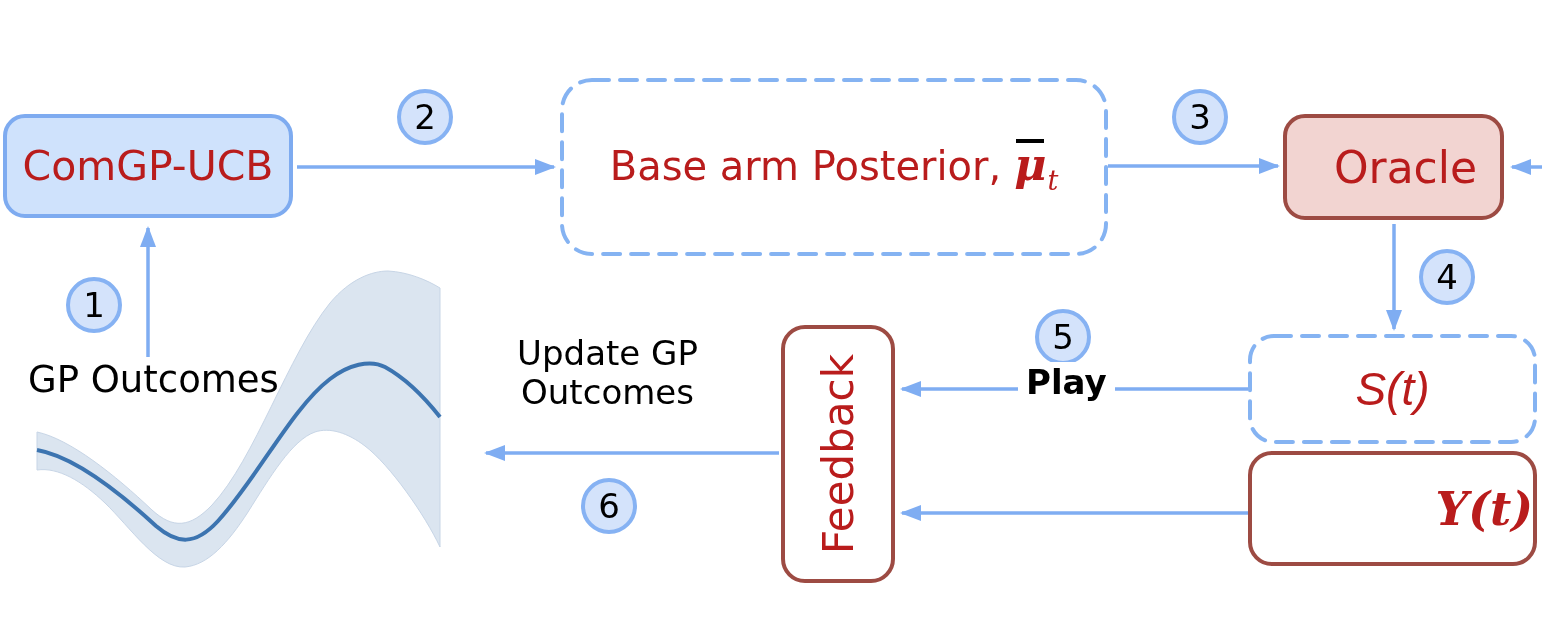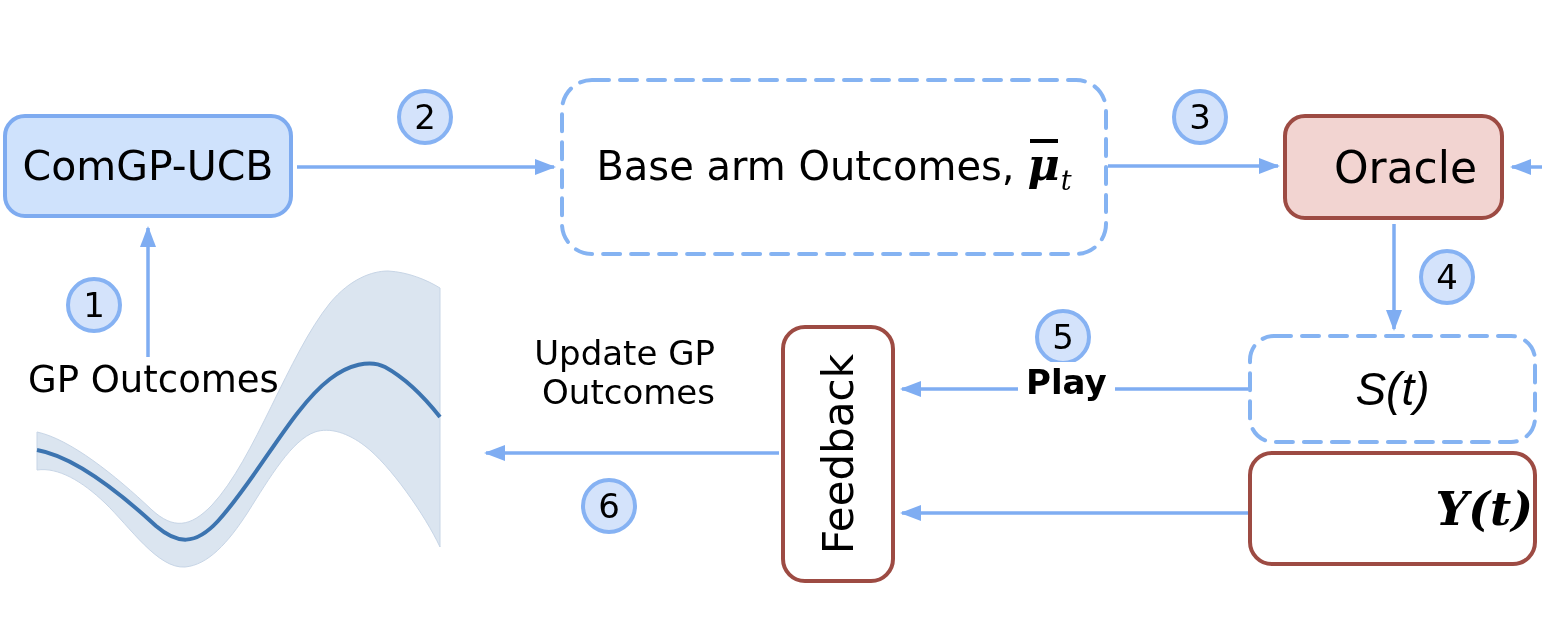--- a/index.html
+++ b/index.html
@@ -15,21 +15,21 @@
   svg.overlay, svg.gp-plot { position: absolute; pointer-events: none; }
   svg.overlay { left: 0; top: 0; }
 
   .node {
     position: absolute;
     box-sizing: border-box;
     display: flex;
     align-items: center;
     justify-content: center;
     text-align: center;
-    color: #000000;
+    color: #b91c1c;
   }
   .node-comgp {
     left: 3px; top: 114px; width: 290px; height: 104px;
     background: #cfe2fc;
     border: 4px solid #7eabf0;
     border-radius: 22px;
     font-size: 41px;
   }
   .node-estimated {
     left: 562px; top: 80px; width: 544px; height: 174px;
@@ -84,21 +84,21 @@
   }
   .badge-1 { left: 66px;   top: 277px; }
   .badge-2 { left: 397px;  top: 89px;  }
   .badge-3 { left: 1172px; top: 89px;  }
   .badge-4 { left: 1419px; top: 249px; }
   .badge-5 { left: 1035px; top: 309px; }
   .badge-6 { left: 581px;  top: 478px; }
 
   .lbl { position: absolute; color: #000; }
   .lbl-gp-posterior { left: 28px; top: 358px; font-size: 37px; }
-  .lbl-update { left: 500px; top: 334px; width: 215px; text-align: right; font-size: 34px; line-height: 1.16; }
+  .lbl-update { left: 500px; top: 334px; width: 215px; text-align: center; font-size: 34px; line-height: 1.16; }
   .lbl-play { left: 1018px; top: 362px; font-size: 34px; background: #ffffff; padding: 0 8px; font-weight: bold; }
 
   .l2 { display: inline-flex; align-items: baseline; justify-content: center; }
   .mu {
     font-family: "DejaVu Serif", "Liberation Serif", serif;
     font-style: italic; font-weight: bold;
     font-size: 44px; line-height: 1;
     position: relative; display: inline-block;
     margin-left: 13px;
   }
@@ -170,21 +170,21 @@
 
     <line x1="779" y1="453" x2="486" y2="453" stroke="#7fadf2" stroke-width="3.5" marker-end="url(#ah)"></line>
   </svg>
 
   <div class="node node-comgp">
     <span>ComGP-UCB</span>
   </div>
 
   <div class="node node-estimated">
     <span class="l2">
-      <span>Base arm Outcomes,</span>
+      <span>Base arm Posterior,</span>
       <span class="mu">μ</span>
       <span class="mu-sub">t</span>
     </span>
   </div>
 
   <div class="node node-oracle">
     <span>Oracle</span>
   </div>
 
   <div class="node node-sarm">

